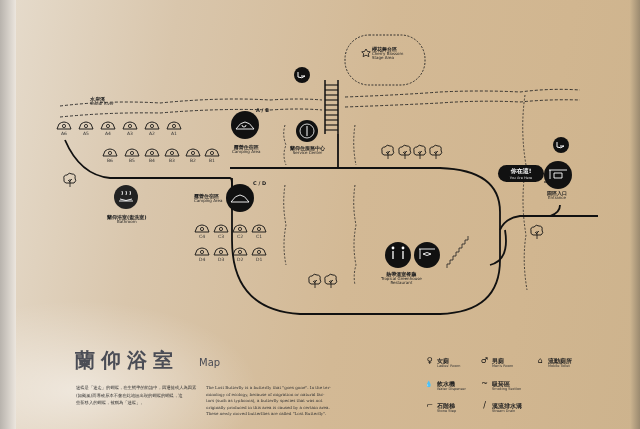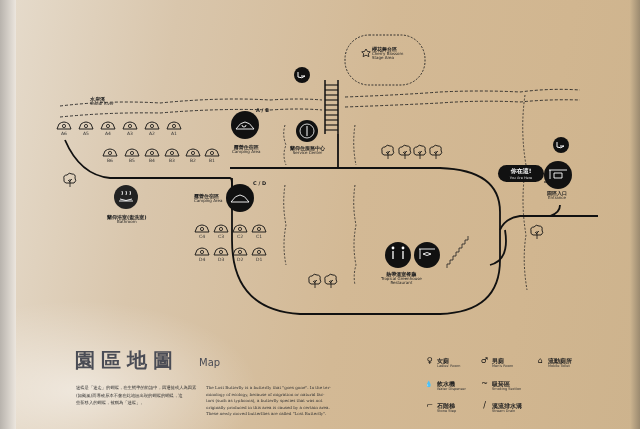--- a/index.html
+++ b/index.html
@@ -214,21 +214,21 @@
 <span class="cl" style="left:199px;top:234px;">C4</span>
 <span class="cl" style="left:218px;top:234px;">C3</span>
 <span class="cl" style="left:237px;top:234px;">C2</span>
 <span class="cl" style="left:256px;top:234px;">C1</span>
 
 <span class="cl" style="left:199px;top:257px;">D4</span>
 <span class="cl" style="left:218px;top:257px;">D3</span>
 <span class="cl" style="left:237px;top:257px;">D2</span>
 <span class="cl" style="left:256px;top:257px;">D1</span>
 
-<div class="title-zh">園區地圖</div>
+<div class="title-zh">蘭仰浴室</div>
 <div class="title-en">Map</div>
 
 <div class="para" style="left:76px;top:384px;width:124px;">
   <div>迷蝶是「迷走」的蝴蝶，在生態學的術語中，因遷徙或人為因素</div>
   <div>(如颱風)而導致原本不會在此地區出現的蝴蝶的蝴蝶，這</div>
   <div>些新移入的蝴蝶，被稱為「迷蝶」。</div>
 </div>
 <div class="para" style="left:206px;top:385px;width:176px;font-family:'DejaVu Serif',serif;font-size:4.1px;line-height:6.6px;">
   <div>The Lost Butterfly is a butterfly that "goes gone". In the ter-</div>
   <div>minology of ecology, because of migration or natural fac-</div>

